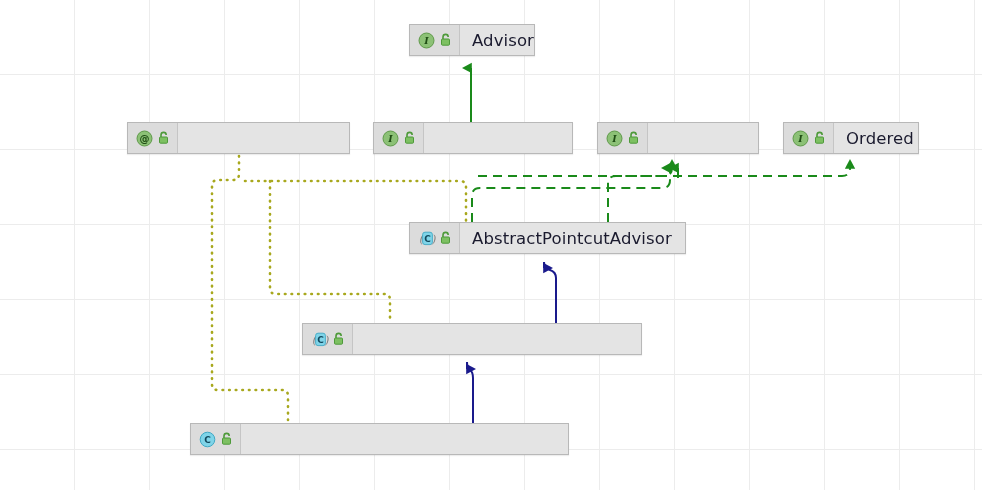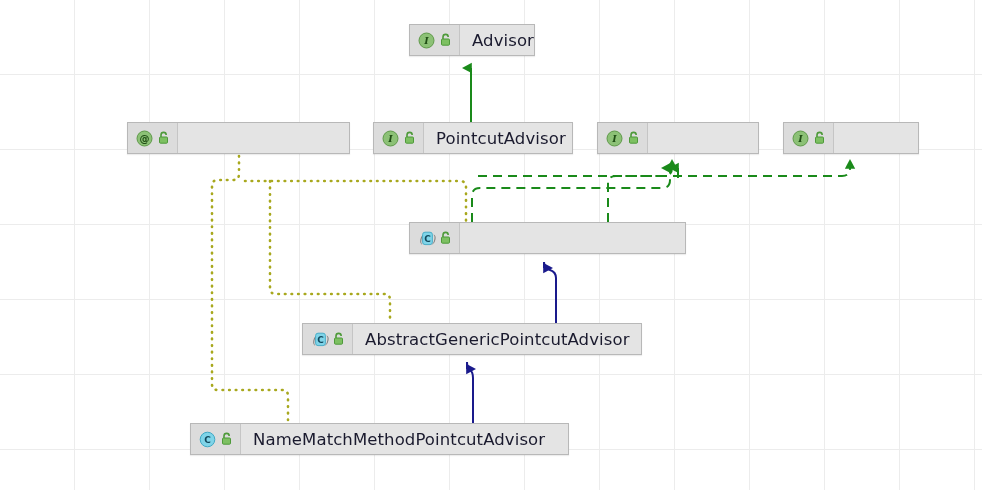--- a/index.html
+++ b/index.html
@@ -158,21 +158,20 @@
           <text x="8.5" y="12.4" font-family="DejaVu Serif, serif" font-size="9.5" font-weight="bold" font-style="italic" text-anchor="middle" fill="#1f4d14">I</text>
         </svg>
       </span>
       <span class="vis-icon">
         <svg viewBox="0 0 13 14" width="13" height="14">
           <path d="M 4 6 L 4 4 A 2.6 2.6 0 0 1 9.2 4" fill="none" stroke="#4e9a3a" stroke-width="1.6"></path>
           <rect x="2.5" y="6" width="8" height="6.2" rx="1" fill="#7dc062" stroke="#4e9a3a" stroke-width="1"></rect>
         </svg>
       </span>
     </div>
-    <div class="node-label">PointcutAdvisor</div>
   </div>
 
   <div class="node" style="left:597px; top:122px; width:162px;">
     <div class="node-gutter">
       <span class="type-icon">
         <svg viewBox="0 0 17 17" width="17" height="17">
           <circle cx="8.5" cy="8.5" r="7.5" fill="#8cc176" stroke="#5f9a4a" stroke-width="1"></circle>
           <text x="8.5" y="12.4" font-family="DejaVu Serif, serif" font-size="9.5" font-weight="bold" font-style="italic" text-anchor="middle" fill="#1f4d14">I</text>
         </svg>
       </span>
@@ -193,72 +192,72 @@
           <text x="8.5" y="12.4" font-family="DejaVu Serif, serif" font-size="9.5" font-weight="bold" font-style="italic" text-anchor="middle" fill="#1f4d14">I</text>
         </svg>
       </span>
       <span class="vis-icon">
         <svg viewBox="0 0 13 14" width="13" height="14">
           <path d="M 4 6 L 4 4 A 2.6 2.6 0 0 1 9.2 4" fill="none" stroke="#4e9a3a" stroke-width="1.6"></path>
           <rect x="2.5" y="6" width="8" height="6.2" rx="1" fill="#7dc062" stroke="#4e9a3a" stroke-width="1"></rect>
         </svg>
       </span>
     </div>
+    <div class="node-label">Ordered</div>
   </div>
 
   <div class="node" style="left:409px; top:222px; width:277px;">
     <div class="node-gutter">
       <span class="type-icon">
         <svg viewBox="0 0 19 17" width="19" height="17">
           <text x="1.6" y="12.6" font-family="DejaVu Serif, serif" font-size="11" font-style="italic" fill="#7f7f7f">(</text>
           <rect x="4.6" y="2.2" width="9.8" height="12.4" rx="2.4" fill="#7fd4e8" stroke="#3fa8c4" stroke-width="0.9"></rect>
           <text x="9.5" y="12.1" font-family="DejaVu Sans, sans-serif" font-size="9" font-weight="bold" text-anchor="middle" fill="#10475c">C</text>
           <text x="14.0" y="12.6" font-family="DejaVu Serif, serif" font-size="11" font-style="italic" fill="#7f7f7f">)</text>
         </svg>
       </span>
       <span class="vis-icon">
         <svg viewBox="0 0 13 14" width="13" height="14">
           <path d="M 4 6 L 4 4 A 2.6 2.6 0 0 1 9.2 4" fill="none" stroke="#4e9a3a" stroke-width="1.6"></path>
           <rect x="2.5" y="6" width="8" height="6.2" rx="1" fill="#7dc062" stroke="#4e9a3a" stroke-width="1"></rect>
         </svg>
       </span>
     </div>
+    <div class="node-label">AbstractPointcutAdvisor</div>
   </div>
 
   <div class="node" style="left:302px; top:323px; width:340px;">
     <div class="node-gutter">
       <span class="type-icon">
         <svg viewBox="0 0 19 17" width="19" height="17">
           <text x="1.6" y="12.6" font-family="DejaVu Serif, serif" font-size="11" font-style="italic" fill="#7f7f7f">(</text>
           <rect x="4.6" y="2.2" width="9.8" height="12.4" rx="2.4" fill="#7fd4e8" stroke="#3fa8c4" stroke-width="0.9"></rect>
           <text x="9.5" y="12.1" font-family="DejaVu Sans, sans-serif" font-size="9" font-weight="bold" text-anchor="middle" fill="#10475c">C</text>
           <text x="14.0" y="12.6" font-family="DejaVu Serif, serif" font-size="11" font-style="italic" fill="#7f7f7f">)</text>
         </svg>
       </span>
       <span class="vis-icon">
         <svg viewBox="0 0 13 14" width="13" height="14">
           <path d="M 4 6 L 4 4 A 2.6 2.6 0 0 1 9.2 4" fill="none" stroke="#4e9a3a" stroke-width="1.6"></path>
           <rect x="2.5" y="6" width="8" height="6.2" rx="1" fill="#7dc062" stroke="#4e9a3a" stroke-width="1"></rect>
         </svg>
       </span>
     </div>
-    <div class="node-label">AbstractGenericPointcutAdvisor</div>
   </div>
 
   <div class="node" style="left:190px; top:423px; width:379px;">
     <div class="node-gutter">
       <span class="type-icon">
         <svg viewBox="0 0 17 17" width="17" height="17">
           <circle cx="8.5" cy="8.5" r="7.3" fill="#7fd4e8" stroke="#3fa8c4" stroke-width="1"></circle>
           <text x="8.5" y="12.1" font-family="DejaVu Sans, sans-serif" font-size="9" font-weight="bold" text-anchor="middle" fill="#10475c">C</text>
         </svg>
       </span>
       <span class="vis-icon">
         <svg viewBox="0 0 13 14" width="13" height="14">
           <path d="M 4 6 L 4 4 A 2.6 2.6 0 0 1 9.2 4" fill="none" stroke="#4e9a3a" stroke-width="1.6"></path>
           <rect x="2.5" y="6" width="8" height="6.2" rx="1" fill="#7dc062" stroke="#4e9a3a" stroke-width="1"></rect>
         </svg>
       </span>
     </div>
-    <div class="node-label">NameMatchMethodPointcutAdvisor</div>
   </div>
 
 </div>
 
 </body></html>

